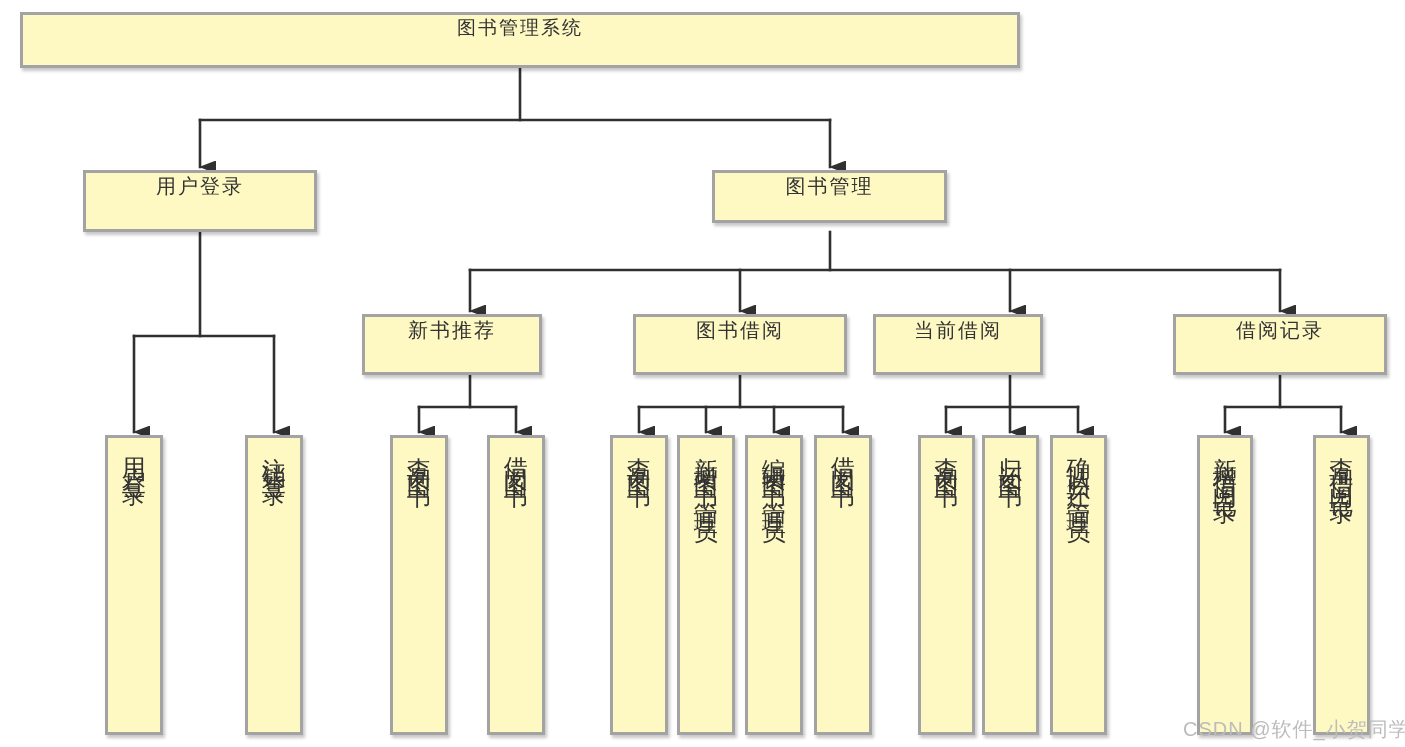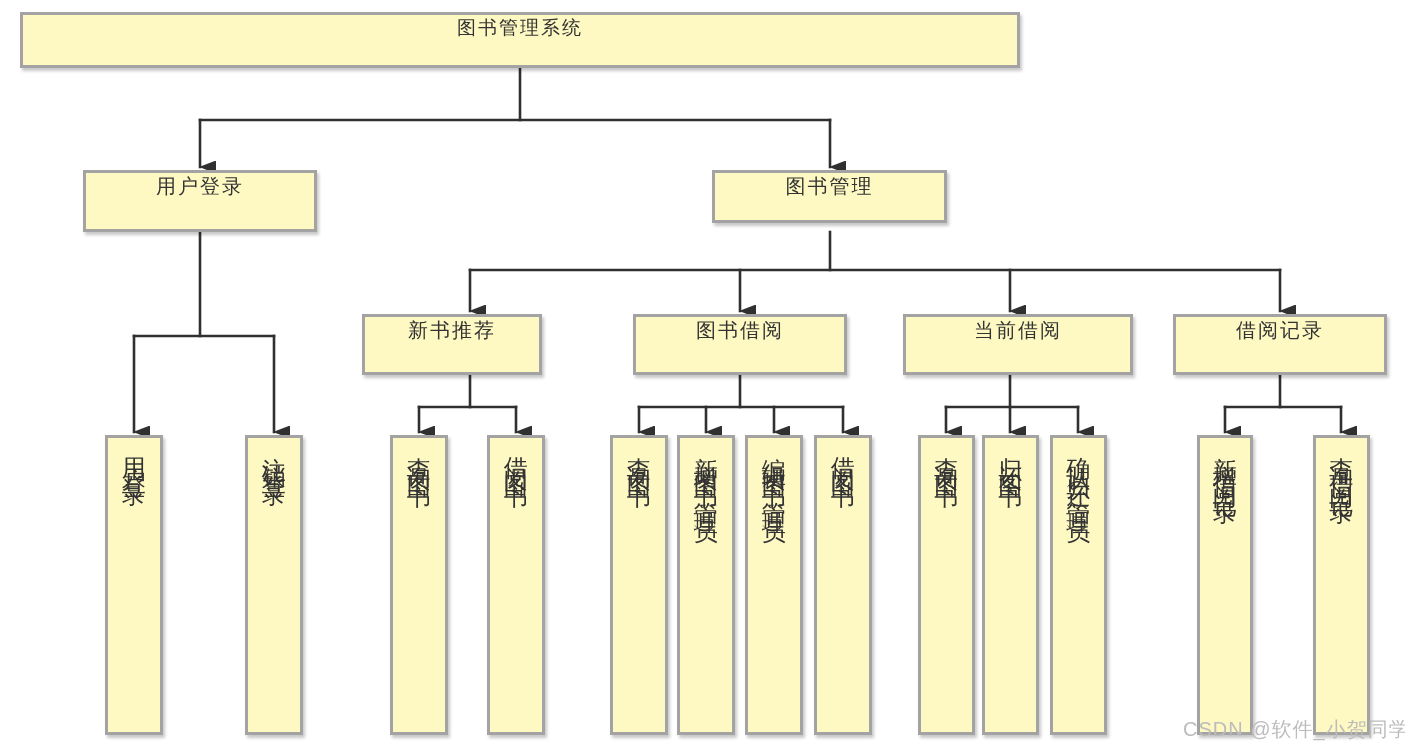--- a/index.html
+++ b/index.html
@@ -125,21 +125,21 @@
   <div class="box" style="left:712px;top:170px;width:235px;height:53px">
     <span class="hlabel">图书管理</span>
   </div>
 
   <div class="box" style="left:362px;top:314px;width:180px;height:61px">
     <span class="hlabel">新书推荐</span>
   </div>
   <div class="box" style="left:633px;top:314px;width:214px;height:61px">
     <span class="hlabel">图书借阅</span>
   </div>
-  <div class="box" style="left:903px;top:314px;width:230px;height:61px">
+  <div class="box" style="left:873px;top:314px;width:170px;height:61px">
     <span class="hlabel">当前借阅</span>
   </div>
   <div class="box" style="left:1173px;top:314px;width:214px;height:61px">
     <span class="hlabel">借阅记录</span>
   </div>
 
   <div class="box" style="left:105px;top:435px;width:58px;height:300px">
     <span class="vlabel">用户登录</span>
   </div>
   <div class="box" style="left:245px;top:435px;width:58px;height:300px">

